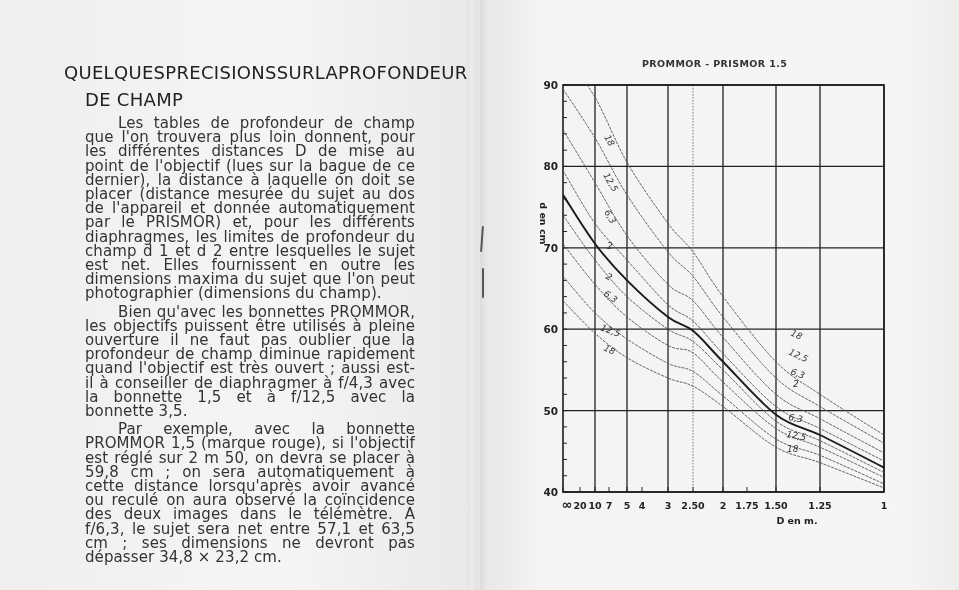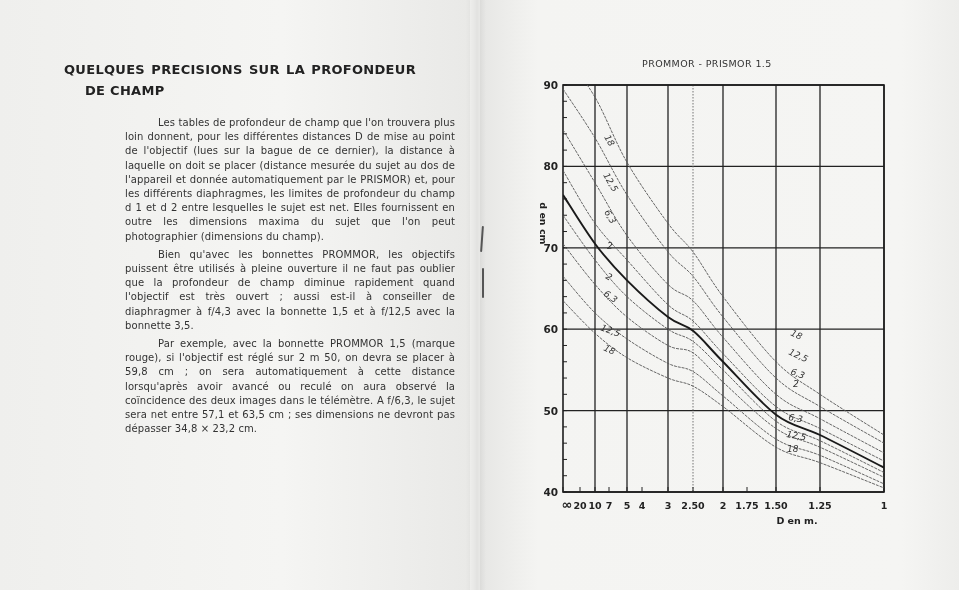--- a/index.html
+++ b/index.html
@@ -21,34 +21,34 @@
   }
   .gutter {
     position: absolute; left: 466px; top: 0; width: 20px; height: 590px;
     background: linear-gradient(90deg, rgba(0,0,0,0) 0%, rgba(0,0,0,0.05) 45%, rgba(0,0,0,0.07) 55%, rgba(0,0,0,0) 100%);
   }
   .staple {
     position: absolute; width: 2px; background: #555; border-radius: 1px;
   }
   .title {
     position: absolute; left: 64px; top: 62px; width: 352px;
-    font-family: "DejaVu Sans", sans-serif; font-weight: bold;
-    font-size: 13px; letter-spacing: 0.3px; color: #222;
+    font-family: "DejaVu Sans", sans-serif; font-weight: normal;
+    font-size: 18px; letter-spacing: 0.3px; color: #222;
   }
   .title .line1 { display: flex; justify-content: space-between; }
   .title .line2 { margin-left: 21px; margin-top: 6px; }
   .body-text {
     position: absolute; left: 85px; top: 116px; width: 330px;
-    font-size: 10px; line-height: 14.2px; color: #333;
-    text-align: justify; letter-spacing: 0.1px; margin-left: 40px;
+    font-size: 15px; line-height: 14.2px; color: #333;
+    text-align: justify; letter-spacing: 0.1px;
   }
   .body-text p { margin: 0 0 4px 0; text-indent: 33px; }
   .chart-title {
     position: absolute; left: 627px; top: 58px;
-    font-size: 9.5px; font-weight: normal; color: #333; letter-spacing: 0.4px; padding-left: 15px;
+    font-size: 9.5px; font-weight: bold; color: #333; letter-spacing: 0.4px; padding-left: 15px;
   }
   svg.chart { position: absolute; left: 0; top: 0; }
   .axis-label { font-family: "DejaVu Sans", sans-serif; font-weight: bold; fill: #222; }
 </style>
 </head>
 <body>
 
 <div class="spread">
   <div class="page-left">
     <div class="title">

